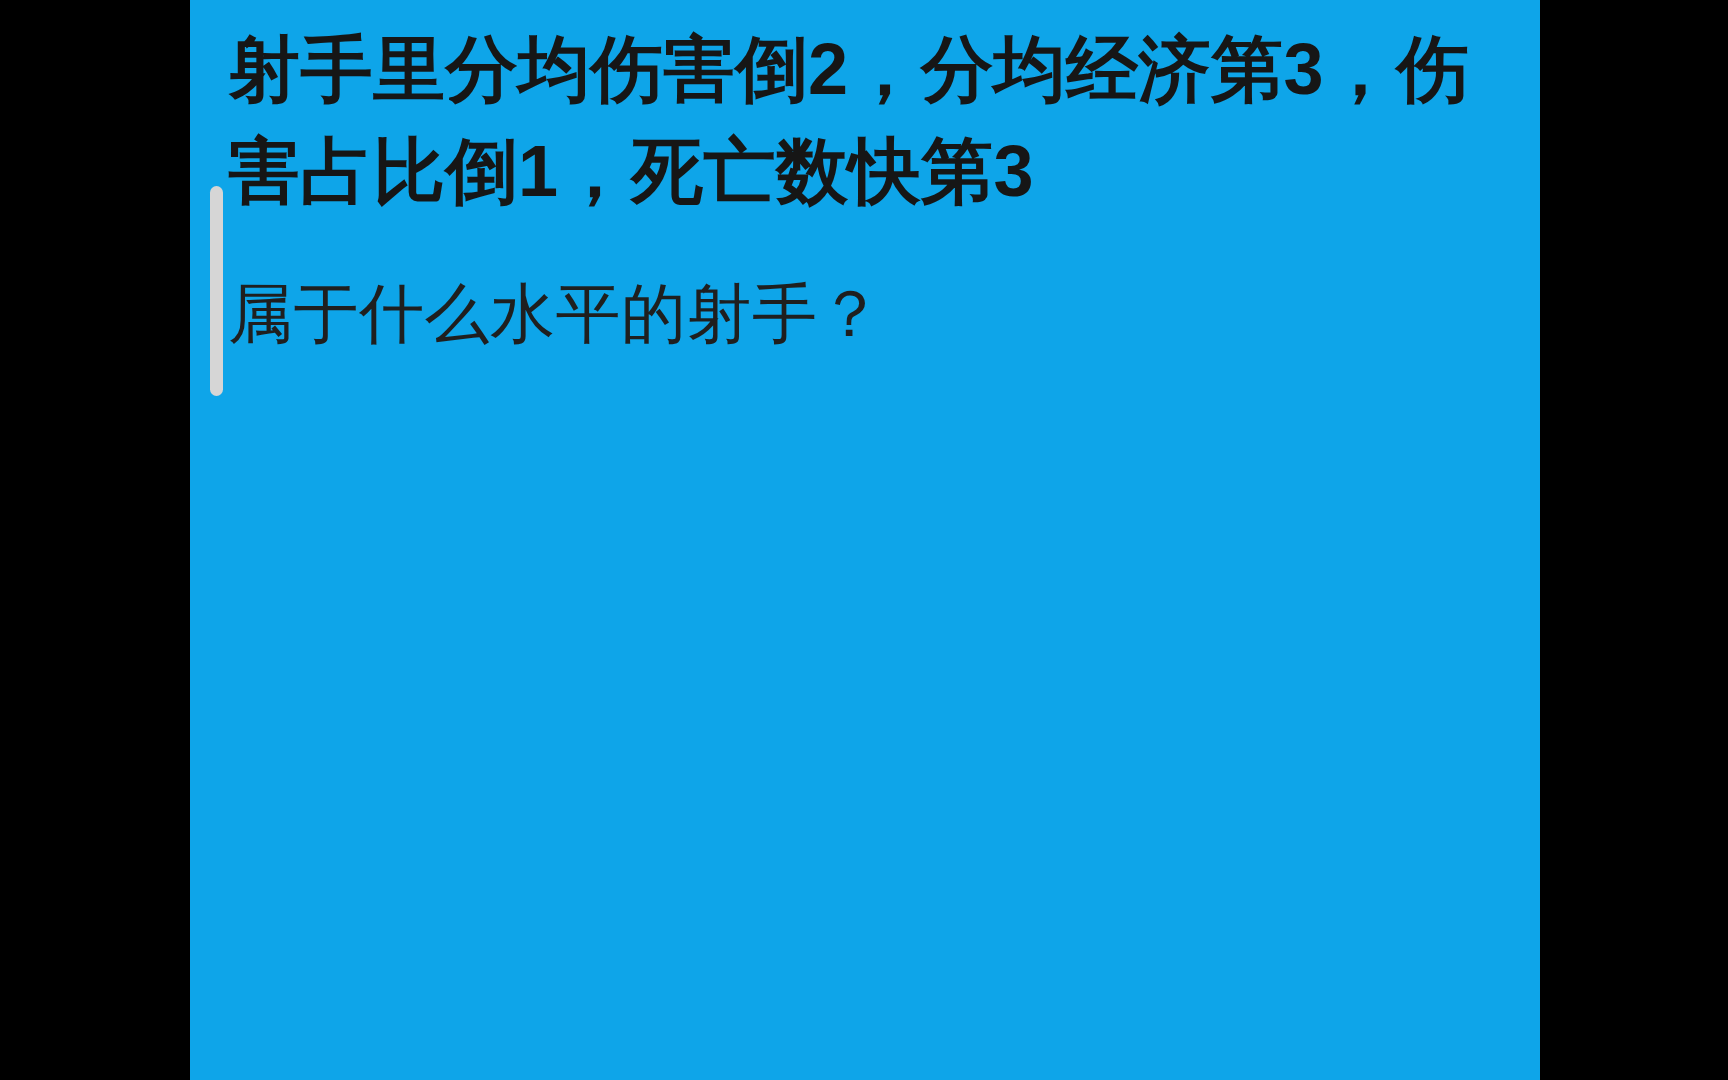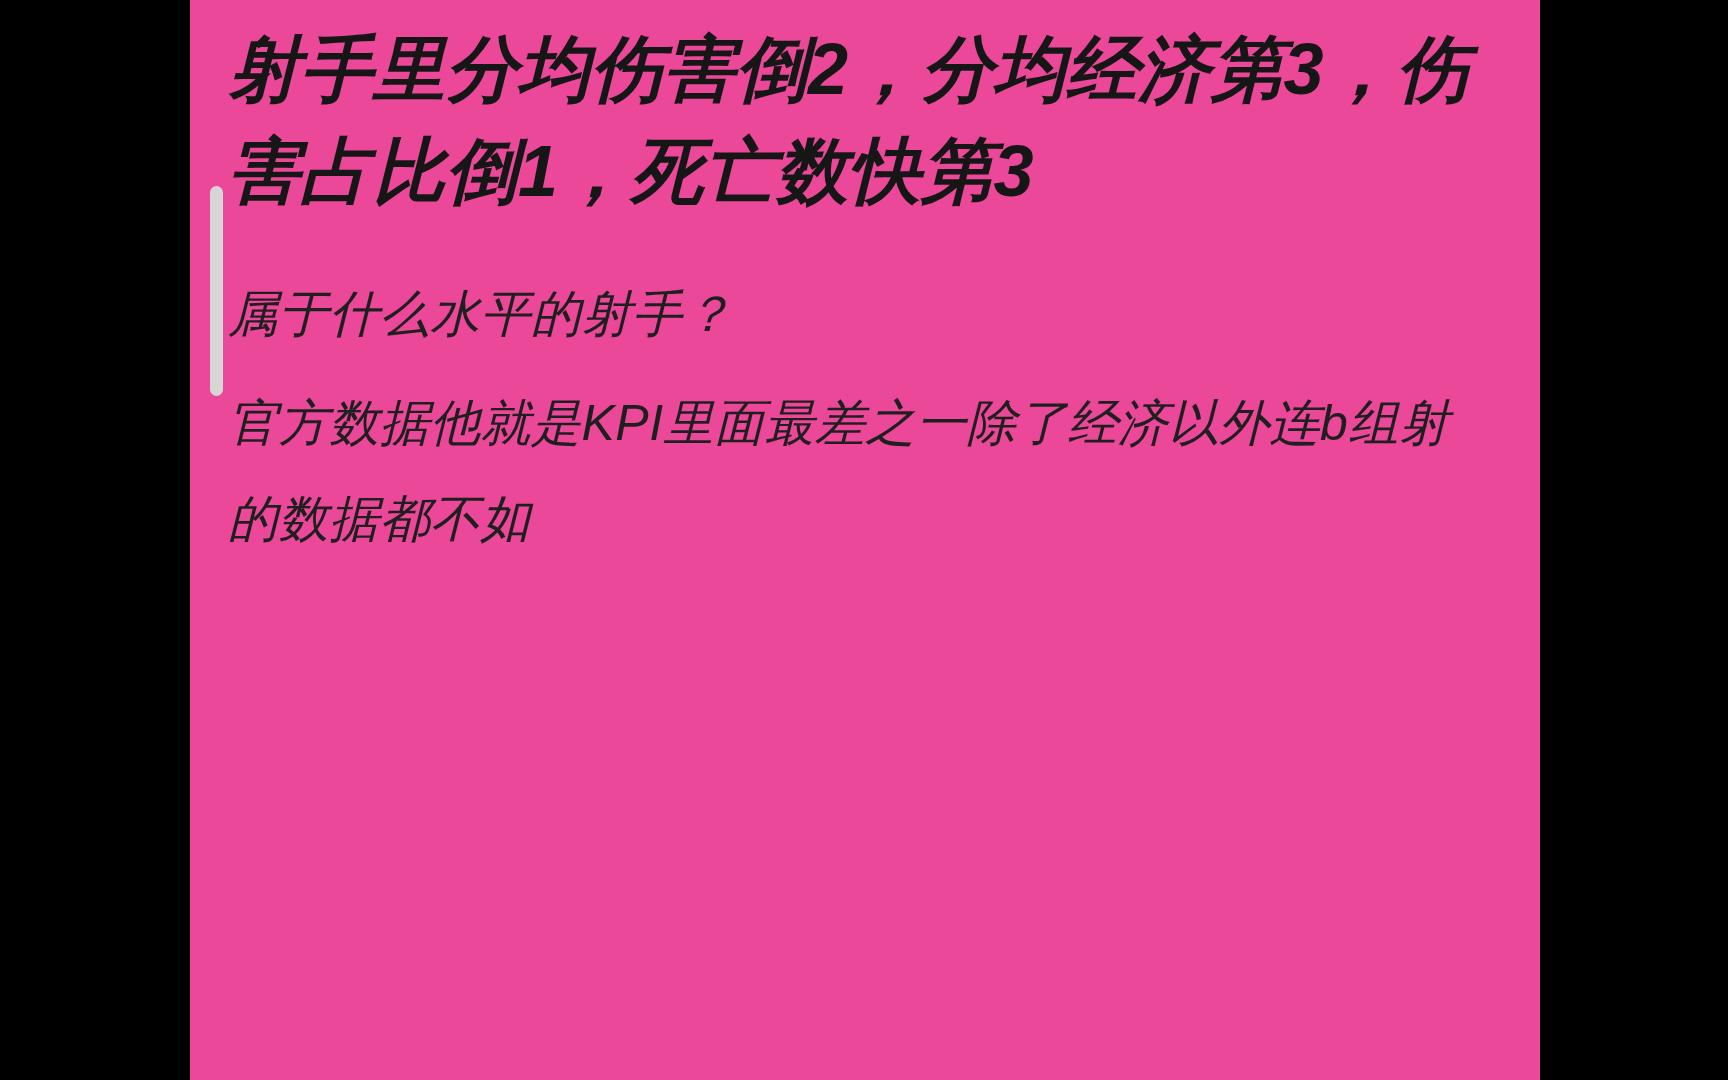--- a/index.html
+++ b/index.html
@@ -22,36 +22,35 @@
     background: #000000;
   }
   .letterbox.left  { left: 0;  width: 190px; }
   .letterbox.right { right: 0; width: 188px; }
   .page {
     position: absolute;
     left: 190px;
     top: 0;
     width: 1350px;
     height: 1080px;
-    background: #ec4899;
-    font-style: italic;
+    background: #0ea5e9;
   }
   .page-inner {
     padding: 10px 52px 0 38px; 
   }
   .post-title {
     font-size: 72px;
     line-height: 102px;
     font-weight: 700;
     color: #161616;
     margin: 8px 0 44px 0;
     letter-spacing: 0.5px;
   }
   .post-paragraph {
-    font-size: 50px;
+    font-size: 65px;
     line-height: 96px;
     color: #1f1f1f;
     margin: 0 0 13px 0;
     letter-spacing: 0.5px;
   }
   .scrollbar-thumb {
     position: absolute;
     left: 20px;
     top: 186px;
     width: 13px;
@@ -73,17 +72,16 @@
     <div class="scrollbar-thumb"></div>
 
     <div class="page-inner">
 
       <h1 class="post-title">射手里分均伤害倒2，分均经济第3，伤害占比倒1，死亡数快第3</h1>
 
       <p class="post-paragraph">属于什么水平的射手？</p>
 
 
 
-      <p class="post-paragraph">官方数据他就是KPI里面最差之一除了经济以外连b组射的数据都不如</p>
 
     </div>
   </div>
 </div>
 
 </body></html>

